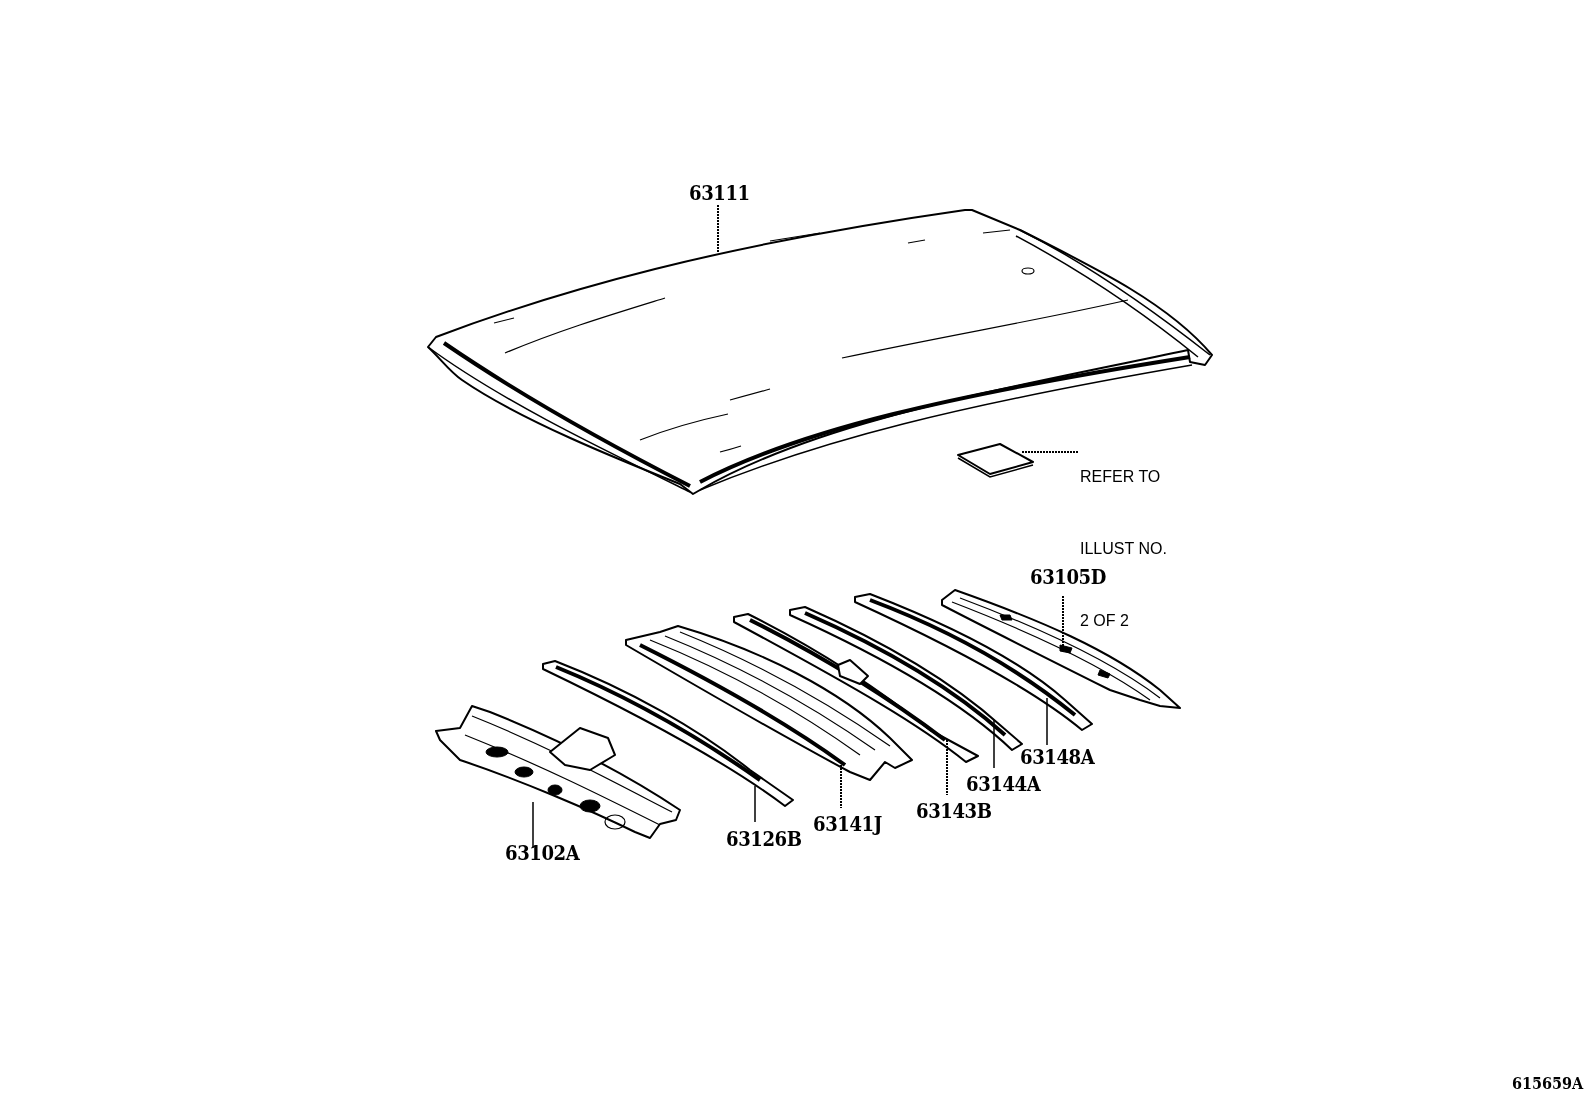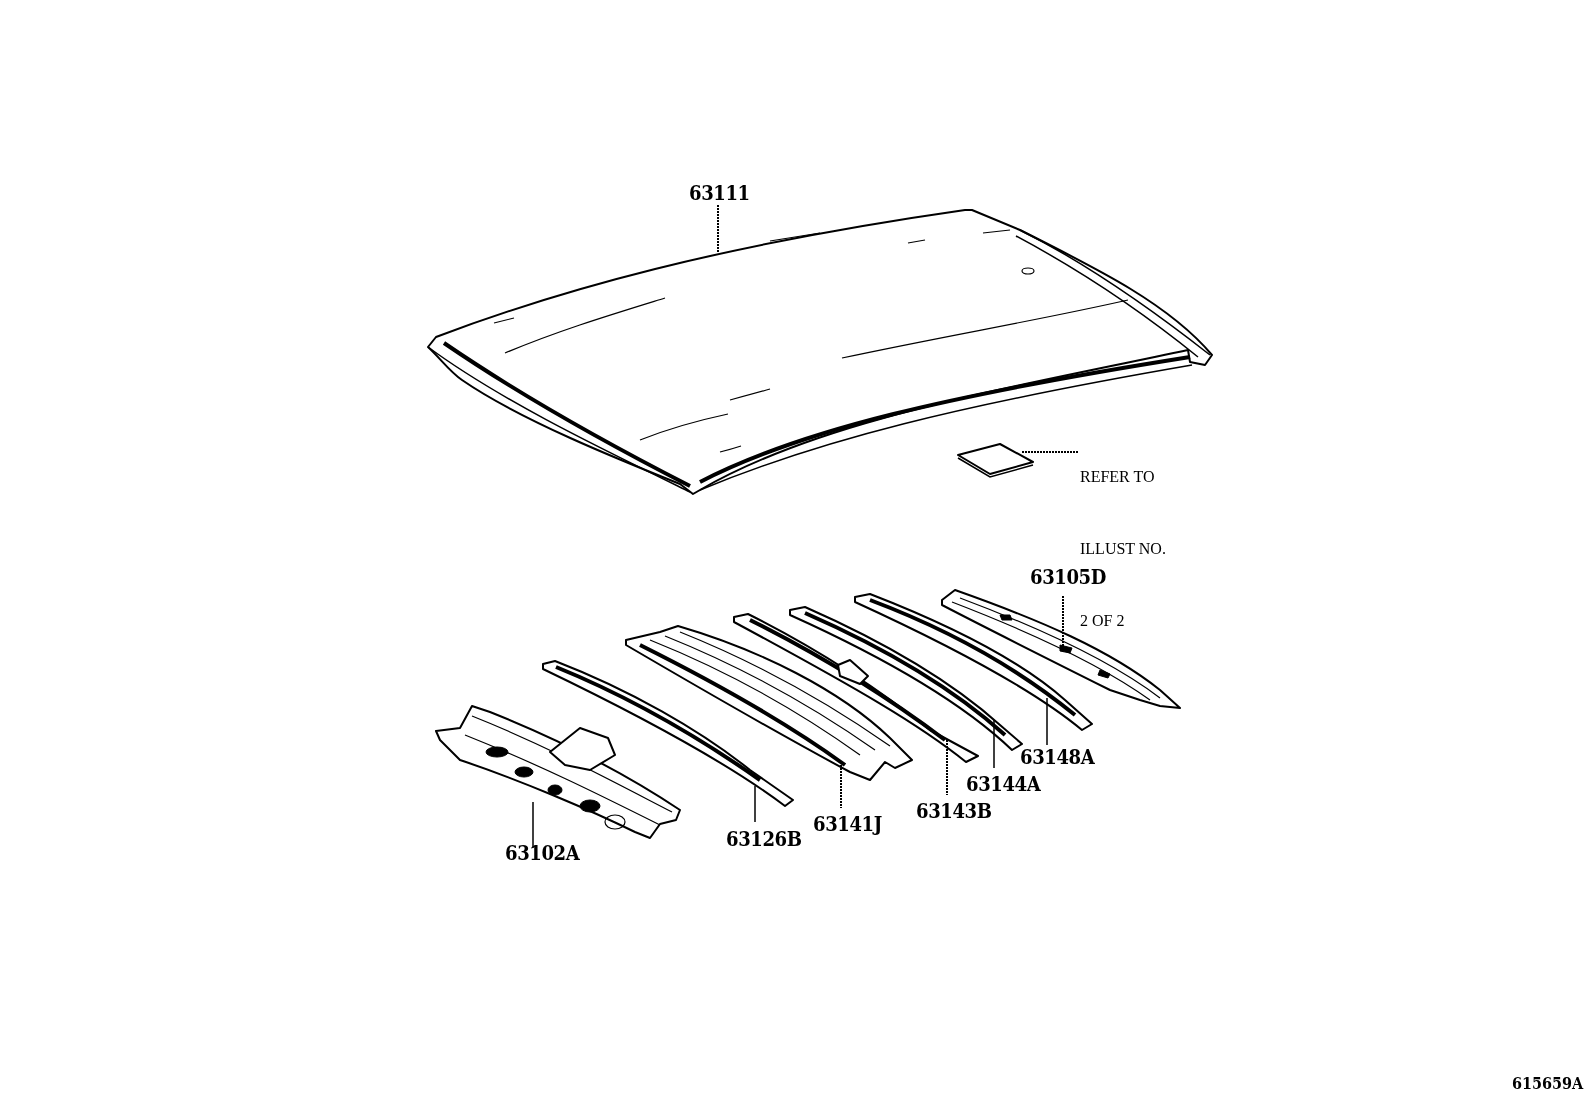--- a/index.html
+++ b/index.html
@@ -12,21 +12,21 @@
       font-size: 21px;
       color: #000;
       letter-spacing: -0.5px;
       transform: scaleX(0.86);
       transform-origin: left top;
       white-space: nowrap;
       cursor: pointer;
     }
     .note {
       position: absolute;
-      font-family: Liberation Serif, serif;
+      font-family: Liberation Sans, sans-serif;
       font-size: 16px;
       line-height: 24px;
       color: #000;
       white-space: pre;
     }
     .illust-id {
       position: absolute;
       font-family: "DejaVu Serif", serif;
       font-weight: bold;
       font-size: 16px;

